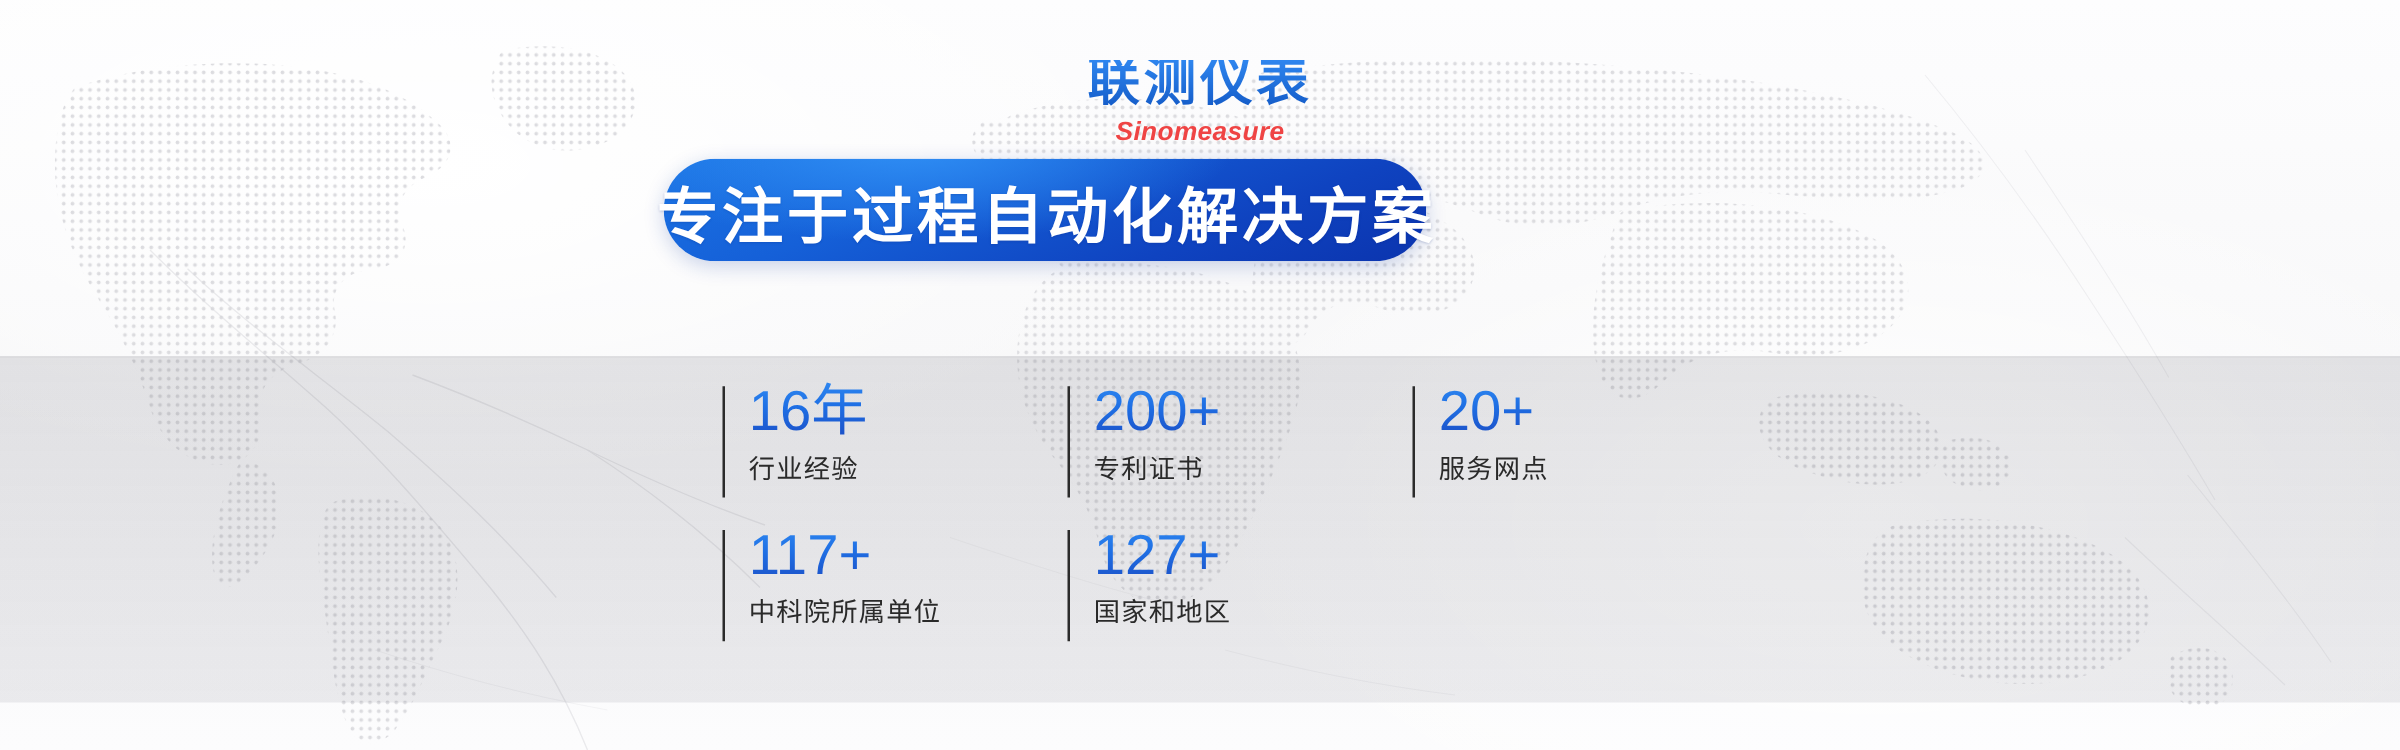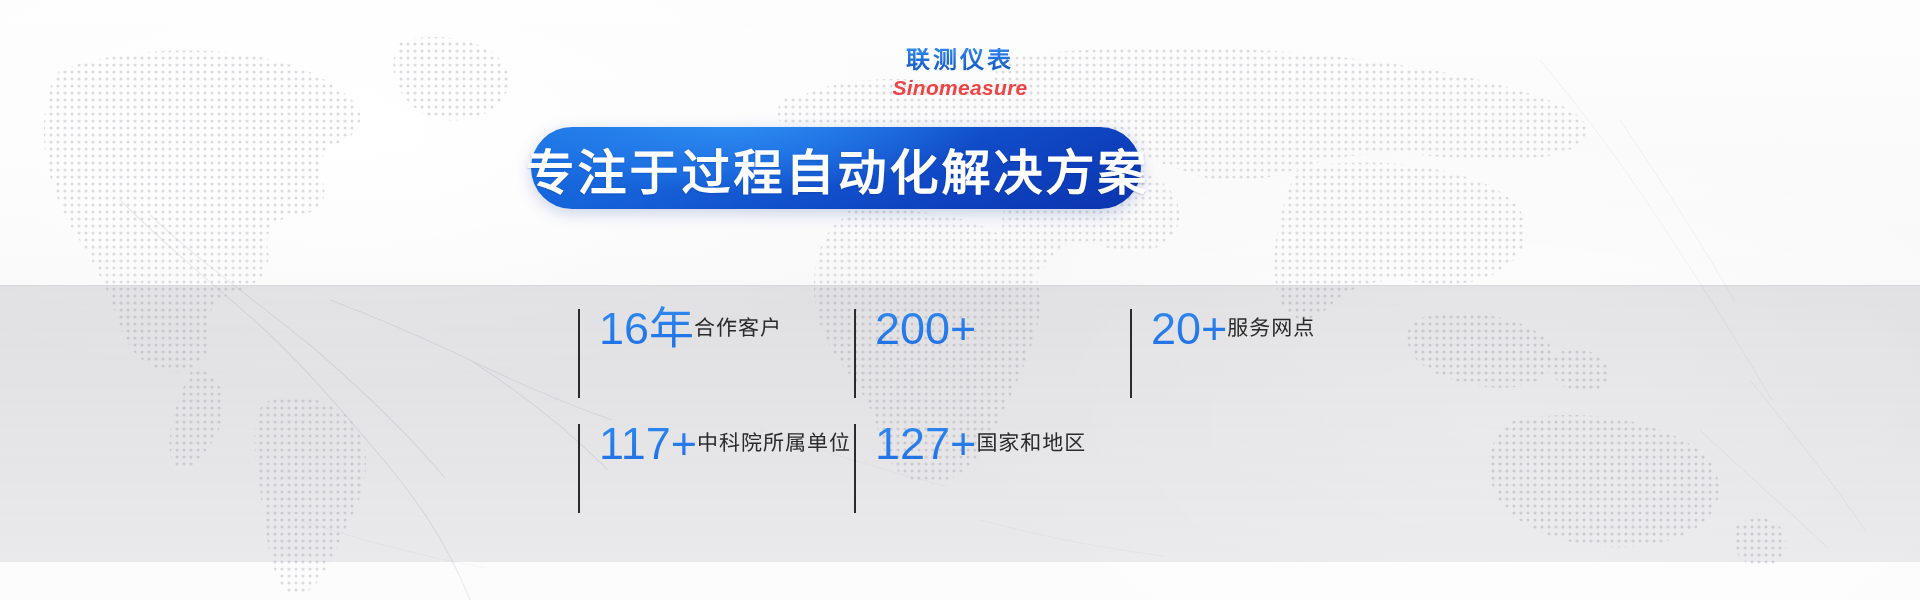--- a/index.html
+++ b/index.html
@@ -64,22 +64,22 @@
 
   
   .logo {
     position: absolute;
     left: 0; right: 0;
     top: 48px;
     text-align: center;
     line-height: 1;
   }
   .logo-cn {
-    font-family: Liberation Serif, serif;
-    font-size: 24px;
+    font-family: Liberation Mono, monospace;
+    font-size: 42px;
     font-weight: 700;
     letter-spacing: 3px;
     color: #1565d8;
     background: linear-gradient(180deg, #2f86ef 0%, #1157c4 100%);
     -webkit-background-clip: text;
     background-clip: text;
     -webkit-text-fill-color: transparent;
     display: inline-block;
   }
   .logo-en {
@@ -126,20 +126,21 @@
     top: 305px;
     width: 752px;
     display: grid;
     grid-template-columns: 276px 276px 200px;
     grid-template-rows: 115px 115px;
   }
   .stat {
     position: relative;
     padding-left: 21px;
     display: flex;
+    flex-direction: column;
     justify-content: flex-start;
   }
   .stat::before {
     content: "";
     position: absolute;
     left: 0;
     top: 4px;
     bottom: 22px;
     width: 2px;
     background: #2b2b2b;
@@ -269,25 +270,26 @@
   </div>
 
   <div class="headline-pill">
     <span class="headline-text">专注于过程自动化解决方案</span>
   </div>
 
   <div class="stats-grid">
 
     <div class="stat">
       <div class="stat-value">16年</div>
-      <div class="stat-label">合作客户</div>
+      <div class="stat-label">行业经验</div>
     </div>
 
     <div class="stat">
       <div class="stat-value">200+</div>
+      <div class="stat-label">专利证书</div>
     </div>
 
     <div class="stat">
       <div class="stat-value">20+</div>
       <div class="stat-label">服务网点</div>
     </div>
 
     <div class="stat">
       <div class="stat-value">117+</div>
       <div class="stat-label">中科院所属单位</div>

